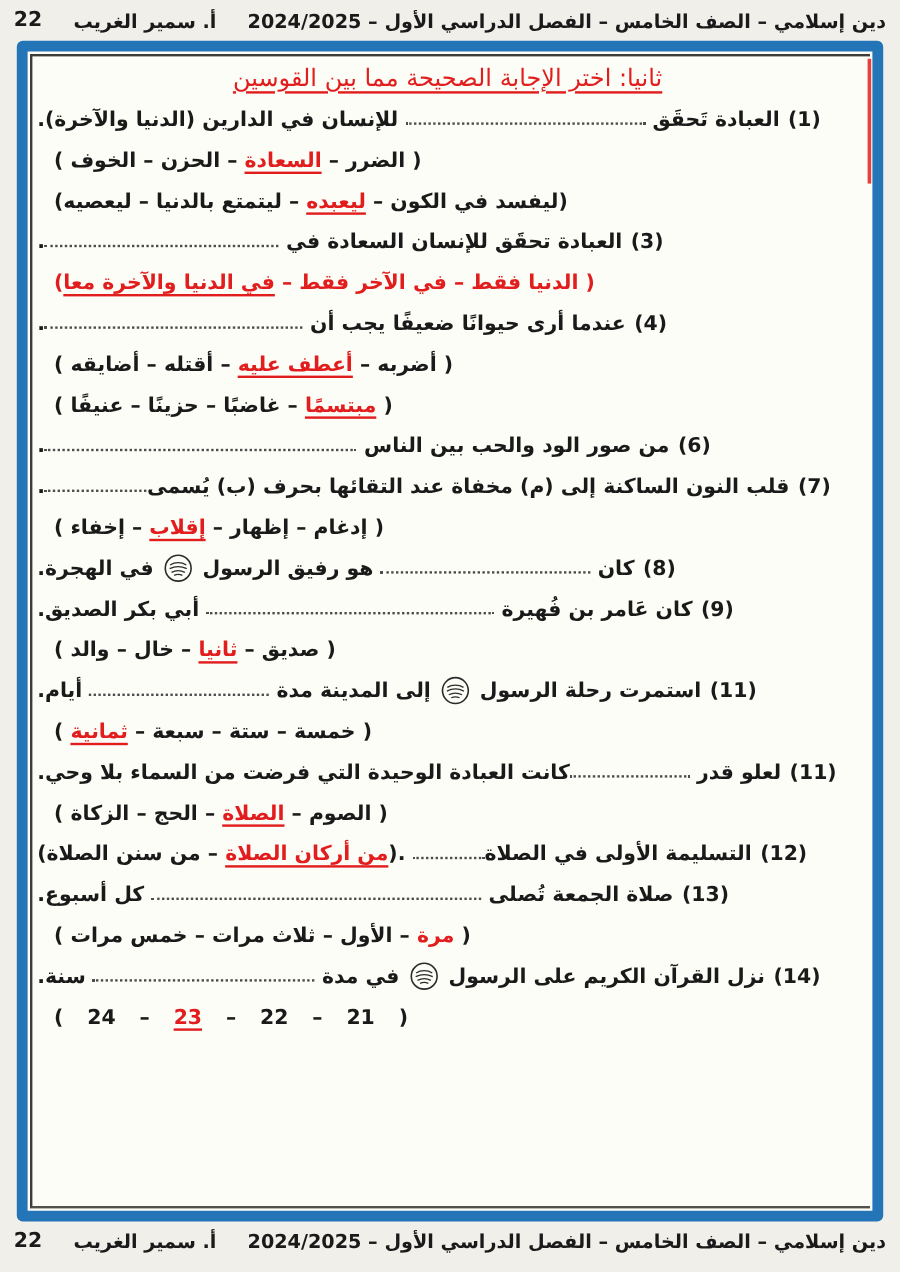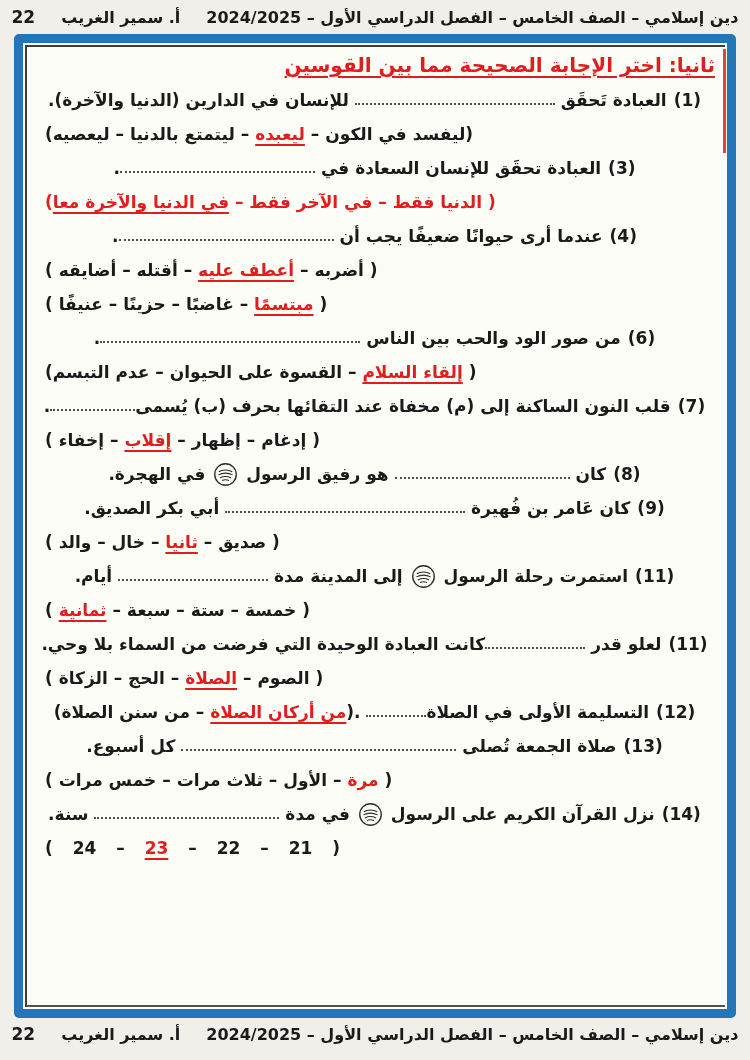--- a/index.html
+++ b/index.html
@@ -32,21 +32,21 @@
   .red-margin-line{
     position:absolute;top:6px;right:1px;width:3px;height:104px;
     background:var(--red);opacity:.85;pointer-events:none;
   }
   .section-title{
     direction:rtl;text-align:right;color:var(--red);
     font-size:20px;line-height:36px;padding-right:4px;
     text-decoration:underline;text-decoration-thickness:2px;text-underline-offset:4px;
   }
   .line{line-height:34px;font-size:17px;white-space:nowrap;}
-  .qline{direction:rtl;text-align:center;padding-right:1px;}
+  .qline{direction:rtl;text-align:left;padding-right:1px;}
   .opts{direction:rtl;text-align:left;padding-left:14px;}
   .opts[dir="ltr"]{direction:ltr;word-spacing:14px;}
   .qnum{margin-left:7px;}
   .dots{
     display:inline-block;height:5px;vertical-align:1px;
     border-bottom:2px dotted #4d4d4d;
   }
   .ans{
     color:var(--red);
     text-decoration:underline;text-decoration-thickness:1.8px;text-underline-offset:4px;
@@ -60,42 +60,42 @@
 
 <header class="page-header">
   <span>دين إسلامي – الصف الخامس – الفصل الدراسي الأول – 2024/2025</span>
   <span>أ. سمير الغريب</span>
   <span class="pagenum">22</span>
 </header>
 
 <main class="frame">
   <div class="inner-line"></div>
   <div class="red-margin-line"></div>
-  <h1 class="section-title" style="margin:0;font-weight:bold;">ثانيا: اختر الإجابة الصحيحة مما بين القوسين</h1>
+  <h1 class="section-title" style="margin:0;font-weight:normal;text-align:center;">ثانيا: اختر الإجابة الصحيحة مما بين القوسين</h1>
   <section>
       <div>
         <div class="line qline" dir="rtl"><span class="qnum">(1)</span><span>العبادة تَحقَق </span><span class="dots" style="width: 200px;"></span><span> للإنسان في الدارين (الدنيا والآخرة).</span></div>
+        <div class="line opts" dir="rtl"><span>( الضرر – </span><span class="ans">السعادة</span><span> – الحزن – الخوف )</span></div>
       </div>
       <div>
         <div class="line opts" dir="rtl"><span>(ليفسد في الكون – </span><span class="ans">ليعبده</span><span> – ليتمتع بالدنيا – ليعصيه)</span></div>
       </div>
       <div>
         <div class="line qline" dir="rtl"><span class="qnum">(3)</span><span>العبادة تحقَق للإنسان السعادة في </span><span class="dots" style="width: 195px;"></span><span>.</span></div>
         <div class="line opts" dir="rtl"><span class="red">( الدنيا فقط – في الآخر فقط – </span><span class="ans">في الدنيا والآخرة معا</span><span class="red">)</span></div>
       </div>
       <div>
         <div class="line qline" dir="rtl"><span class="qnum">(4)</span><span>عندما أرى حيوانًا ضعيفًا يجب أن </span><span class="dots" style="width: 215px;"></span><span>.</span></div>
         <div class="line opts" dir="rtl"><span>( أضربه – </span><span class="ans">أعطف عليه</span><span> – أقتله – أضايقه )</span></div>
       </div>
       <div>
         <div class="line opts" dir="rtl"><span>( </span><span class="ans">مبتسمًا</span><span> – غاضبًا – حزينًا – عنيفًا )</span></div>
       </div>
       <div>
         <div class="line qline" dir="rtl"><span class="qnum">(6)</span><span>من صور الود والحب بين الناس </span><span class="dots" style="width: 260px;"></span><span>.</span></div>
-        <div class="line opts" dir="rtl"><span>( </span><span class="ans">إلقاء السلام</span><span> – القسوة على الحيوان – عدم التبسم)</span></div>
       </div>
       <div>
         <div class="line qline" dir="rtl"><span class="qnum">(7)</span><span>قلب النون الساكنة إلى (م) مخفاة عند التقائها بحرف (ب) يُسمى</span><span class="dots" style="width: 85px;"></span><span>.</span></div>
         <div class="line opts" dir="rtl"><span>( إدغام – إظهار – </span><span class="ans">إقلاب</span><span> – إخفاء )</span></div>
       </div>
       <div>
         <div class="line qline" dir="rtl"><span class="qnum">(8)</span><span>كان </span><span class="dots" style="width: 175px;"></span><span> هو رفيق الرسول </span><span class="seal"><svg viewBox="0 0 26 26" width="25" height="25">
               <circle cx="13" cy="13" r="11.2" fill="none" stroke="#2b2b2b" stroke-width="1.4"></circle>
               <path d="M6 10.2 C 10 7.6, 16 7.6, 20 10.2" fill="none" stroke="#2b2b2b" stroke-width="1.1"></path>
               <path d="M5.6 13.4 C 10 11.2, 16 11.2, 20.4 13.4" fill="none" stroke="#2b2b2b" stroke-width="1.1"></path>

